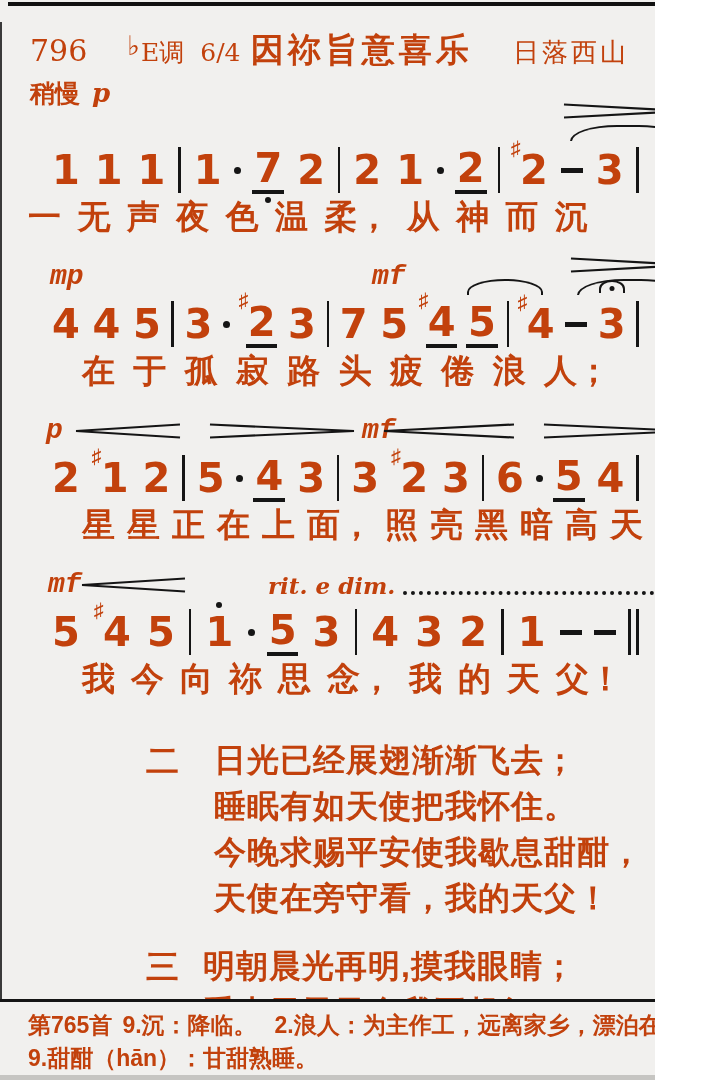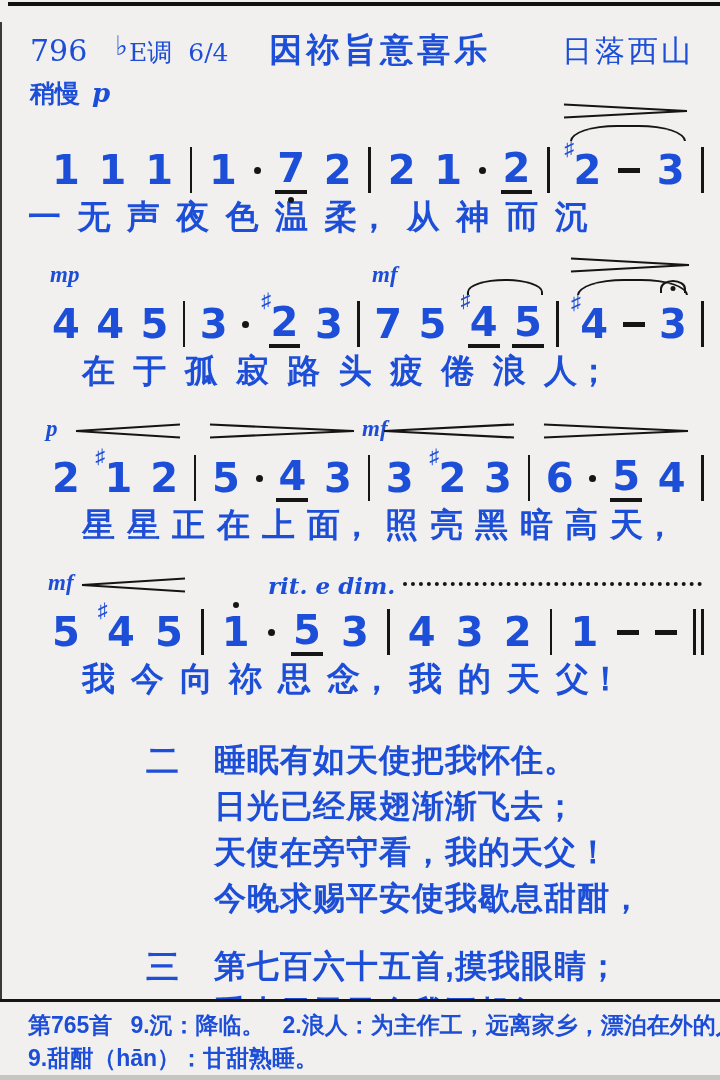--- a/index.html
+++ b/index.html
@@ -1,29 +1,29 @@
 <!DOCTYPE html>
 <html><head>
 <meta charset="utf-8">
 <style>
   html,body{margin:0;padding:0}
-  .page{position:relative;width:720px;height:1080px;background:#f1f0ee;overflow:hidden;
-        color:#1d4ed8;font-family:"Liberation Sans",sans-serif}
+  .page{position:relative;width:655px;height:1080px;background:#f1f0ee;overflow:hidden;
+        color:#c2410c;font-family:"Liberation Sans",sans-serif}
   .edge-top{position:absolute;top:2px;left:8px;right:0;height:4px;background:#111}
   .edge-left{position:absolute;top:22px;left:0;width:2px;bottom:0;background:#3a3a3a}
   .edge-bottom{position:absolute;left:0;right:0;bottom:0;height:5px;background:#c6c5c2}
 
   
   .header{display:flex;align-items:baseline;padding:28px 26px 0 30px}
   .h-number{font-family:"DejaVu Serif",serif;font-size:30px}
-  .h-key{font-family:"DejaVu Serif",serif;font-size:25px;margin-left:28px;white-space:nowrap}
+  .h-key{font-family:"DejaVu Serif",serif;font-size:25px;margin-left:40px;white-space:nowrap}
   .flat{font-size:27px;position:relative;top:-6px;margin-right:1px;display:inline-block}
   .h-meter{font-family:"DejaVu Serif",serif;font-size:25px;margin-left:16px}
   .h-title{flex:1;text-align:center;font-size:33px;font-weight:bold;letter-spacing:4px;margin-right:30px;white-space:nowrap}
-  .h-tune{font-size:30px;letter-spacing:3px;white-space:nowrap}
+  .h-tune{font-size:26px;letter-spacing:3px;white-space:nowrap}
   .tempo{padding:4px 12px 0 30px;font-size:25px;font-weight:bold;height:32px}
   .tempo .p-mark{font-family:"DejaVu Serif",serif;font-style:italic;font-size:26px;margin-left:12px;font-weight:bold}
 
   
   .music{padding:0 8px}
   .music-line{position:relative;height:118px}
   .notes-row{position:relative;margin:36px 8px 0 42px;height:50px;display:flex;
              justify-content:space-between;align-items:center}
   .tok{position:relative;display:flex;align-items:flex-start}
   .digit{font-family:"DejaVu Sans",sans-serif;font-size:40px;font-weight:bold;line-height:44px;padding:0 2px}
@@ -37,44 +37,44 @@
   .ferm::after{content:"";position:absolute;left:50%;top:4px;transform:translateX(-50%);
         width:5px;height:5px;background:#151515;border-radius:50%}
   .barline{width:2.5px;height:46px;background:#151515}
   .finalbar{display:flex;gap:5px;height:46px}
   .finalbar .bl{width:3px;background:#151515}
   .dash{width:22px;height:5px;background:#151515}
   .augdot{width:7px;height:7px;background:#151515;border-radius:50%}
   .slur{position:absolute;top:-20px;height:14px;border:2.4px solid #151515;border-bottom:none;
         border-radius:100px 100px 0 0/34px 34px 0 0}
   .hairpin{position:absolute;overflow:visible}
-  .dyntext{position:absolute;font-family:Liberation Serif, serif;font-style:italic;font-weight:bold;
-        font-size:23px;line-height:1}
-  .ritrow{position:absolute;display:flex;align-items:center;height:24px}
+  .dyntext{position:absolute;font-family:Liberation Mono, monospace;font-style:italic;font-weight:bold;
+        font-size:28px;line-height:1}
+  .ritrow{position:absolute;display:flex;align-items:flex-end;height:24px}
   .rittext{font-family:"DejaVu Serif",serif;font-style:italic;font-weight:bold;font-size:23px;
         line-height:1;white-space:nowrap}
   .ritdots{flex:1;border-bottom:4px dotted #151515;margin:0 2px 2px 8px}
   .lyrics-row{display:flex;justify-content:space-between}
   .lyr{font-size:33px;font-weight:bold;white-space:nowrap}
   .music-line[data-line="0"] .lyrics-row{margin-left:20px;width:560px}
   .music-line[data-line="1"] .lyrics-row{margin-left:74px;width:528px}
   .music-line[data-line="2"] .lyrics-row{margin-left:74px;width:594px}
   .music-line[data-line="3"] .lyrics-row{margin-left:74px;width:540px}
 
   
   .verses{padding:12px 0 0 146px}
   .verse{display:flex;margin-bottom:22px}
   .v-no{font-size:33px;font-weight:bold;width:44px;margin-right:24px;padding-top:2px}
   .v-line{font-size:32px;font-weight:bold;line-height:46px;letter-spacing:1px;white-space:nowrap}
 
   
   .footnote{position:absolute;left:0;right:0;bottom:5px;border-top:3px solid #151515;
             padding:7px 12px 0 28px;background:#f1f0ee}
   .fn-line{font-size:23px;font-weight:bold;line-height:33px;white-space:nowrap}
-  .fn-label{margin-right:18px}
+  .fn-label{margin-right:10px}
   .fn-note{margin-right:18px}
 </style>
 </head>
 <body>
 
 <div class="page">
   <div class="edge-top"></div>
   <div class="edge-left"></div>
 
   <div class="header">
@@ -370,30 +370,30 @@
           <span class="lyr">天</span>
           <span class="lyr">父！</span>
         </div>
     </div>
   </div>
 
   <div class="verses">
     <div class="verse">
       <div class="v-no">二</div>
       <div class="v-lines">
+        <div class="v-line">日光已经展翅渐渐飞去；</div>
         <div class="v-line">睡眠有如天使把我怀住。</div>
-        <div class="v-line">日光已经展翅渐渐飞去；</div>
+        <div class="v-line">今晚求赐平安使我歇息甜酣，</div>
         <div class="v-line">天使在旁守看，我的天父！</div>
-        <div class="v-line">今晚求赐平安使我歇息甜酣，</div>
       </div>
     </div>
     <div class="verse">
       <div class="v-no">三</div>
       <div class="v-lines">
-        <div class="v-line">第七百六十五首,摸我眼睛；</div>
+        <div class="v-line">明朝晨光再明,摸我眼睛；</div>
         <div class="v-line">重来日子又命我再起行；</div>
         <div class="v-line">因祢旨意喜乐，不论在何场合，</div>
 
       </div>
     </div>
   </div>
 
   <div class="footnote">
     <div class="fn-line">
       <span class="fn-label">第765首</span><span class="fn-note">9.沉：降临。</span><span class="fn-note">2.浪人：为主作工，远离家乡，漂泊在外的人。</span>

